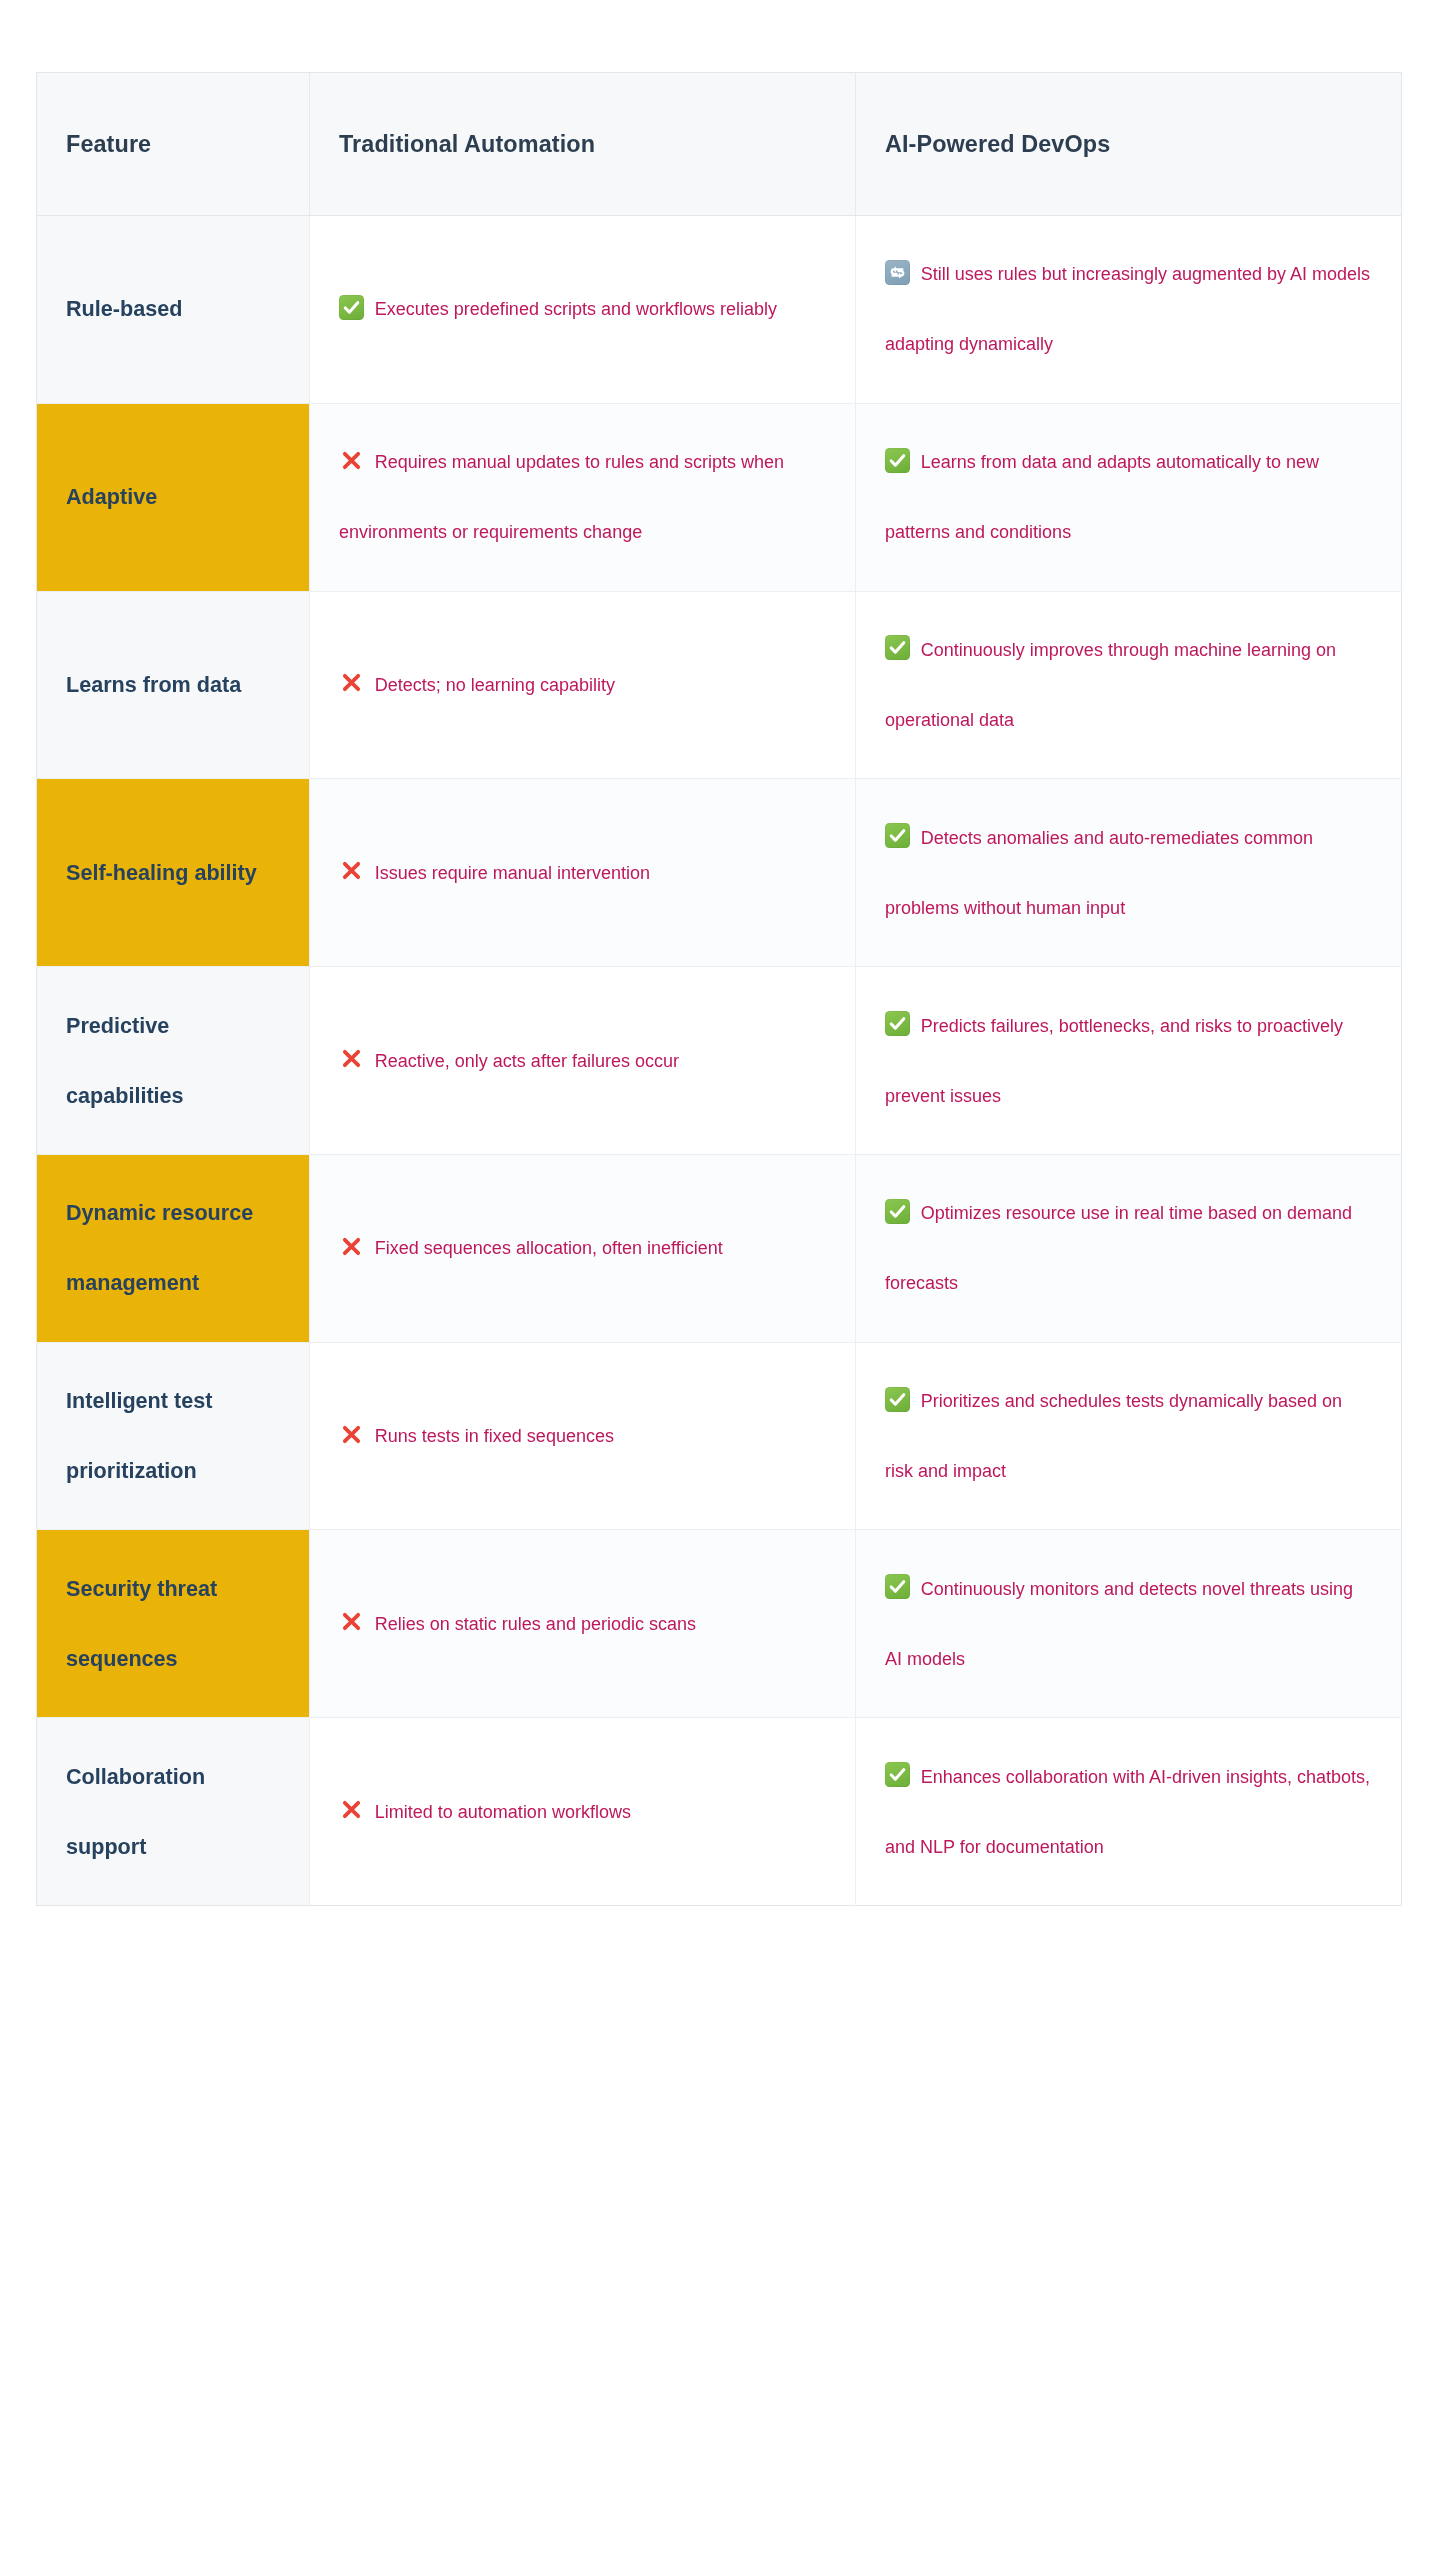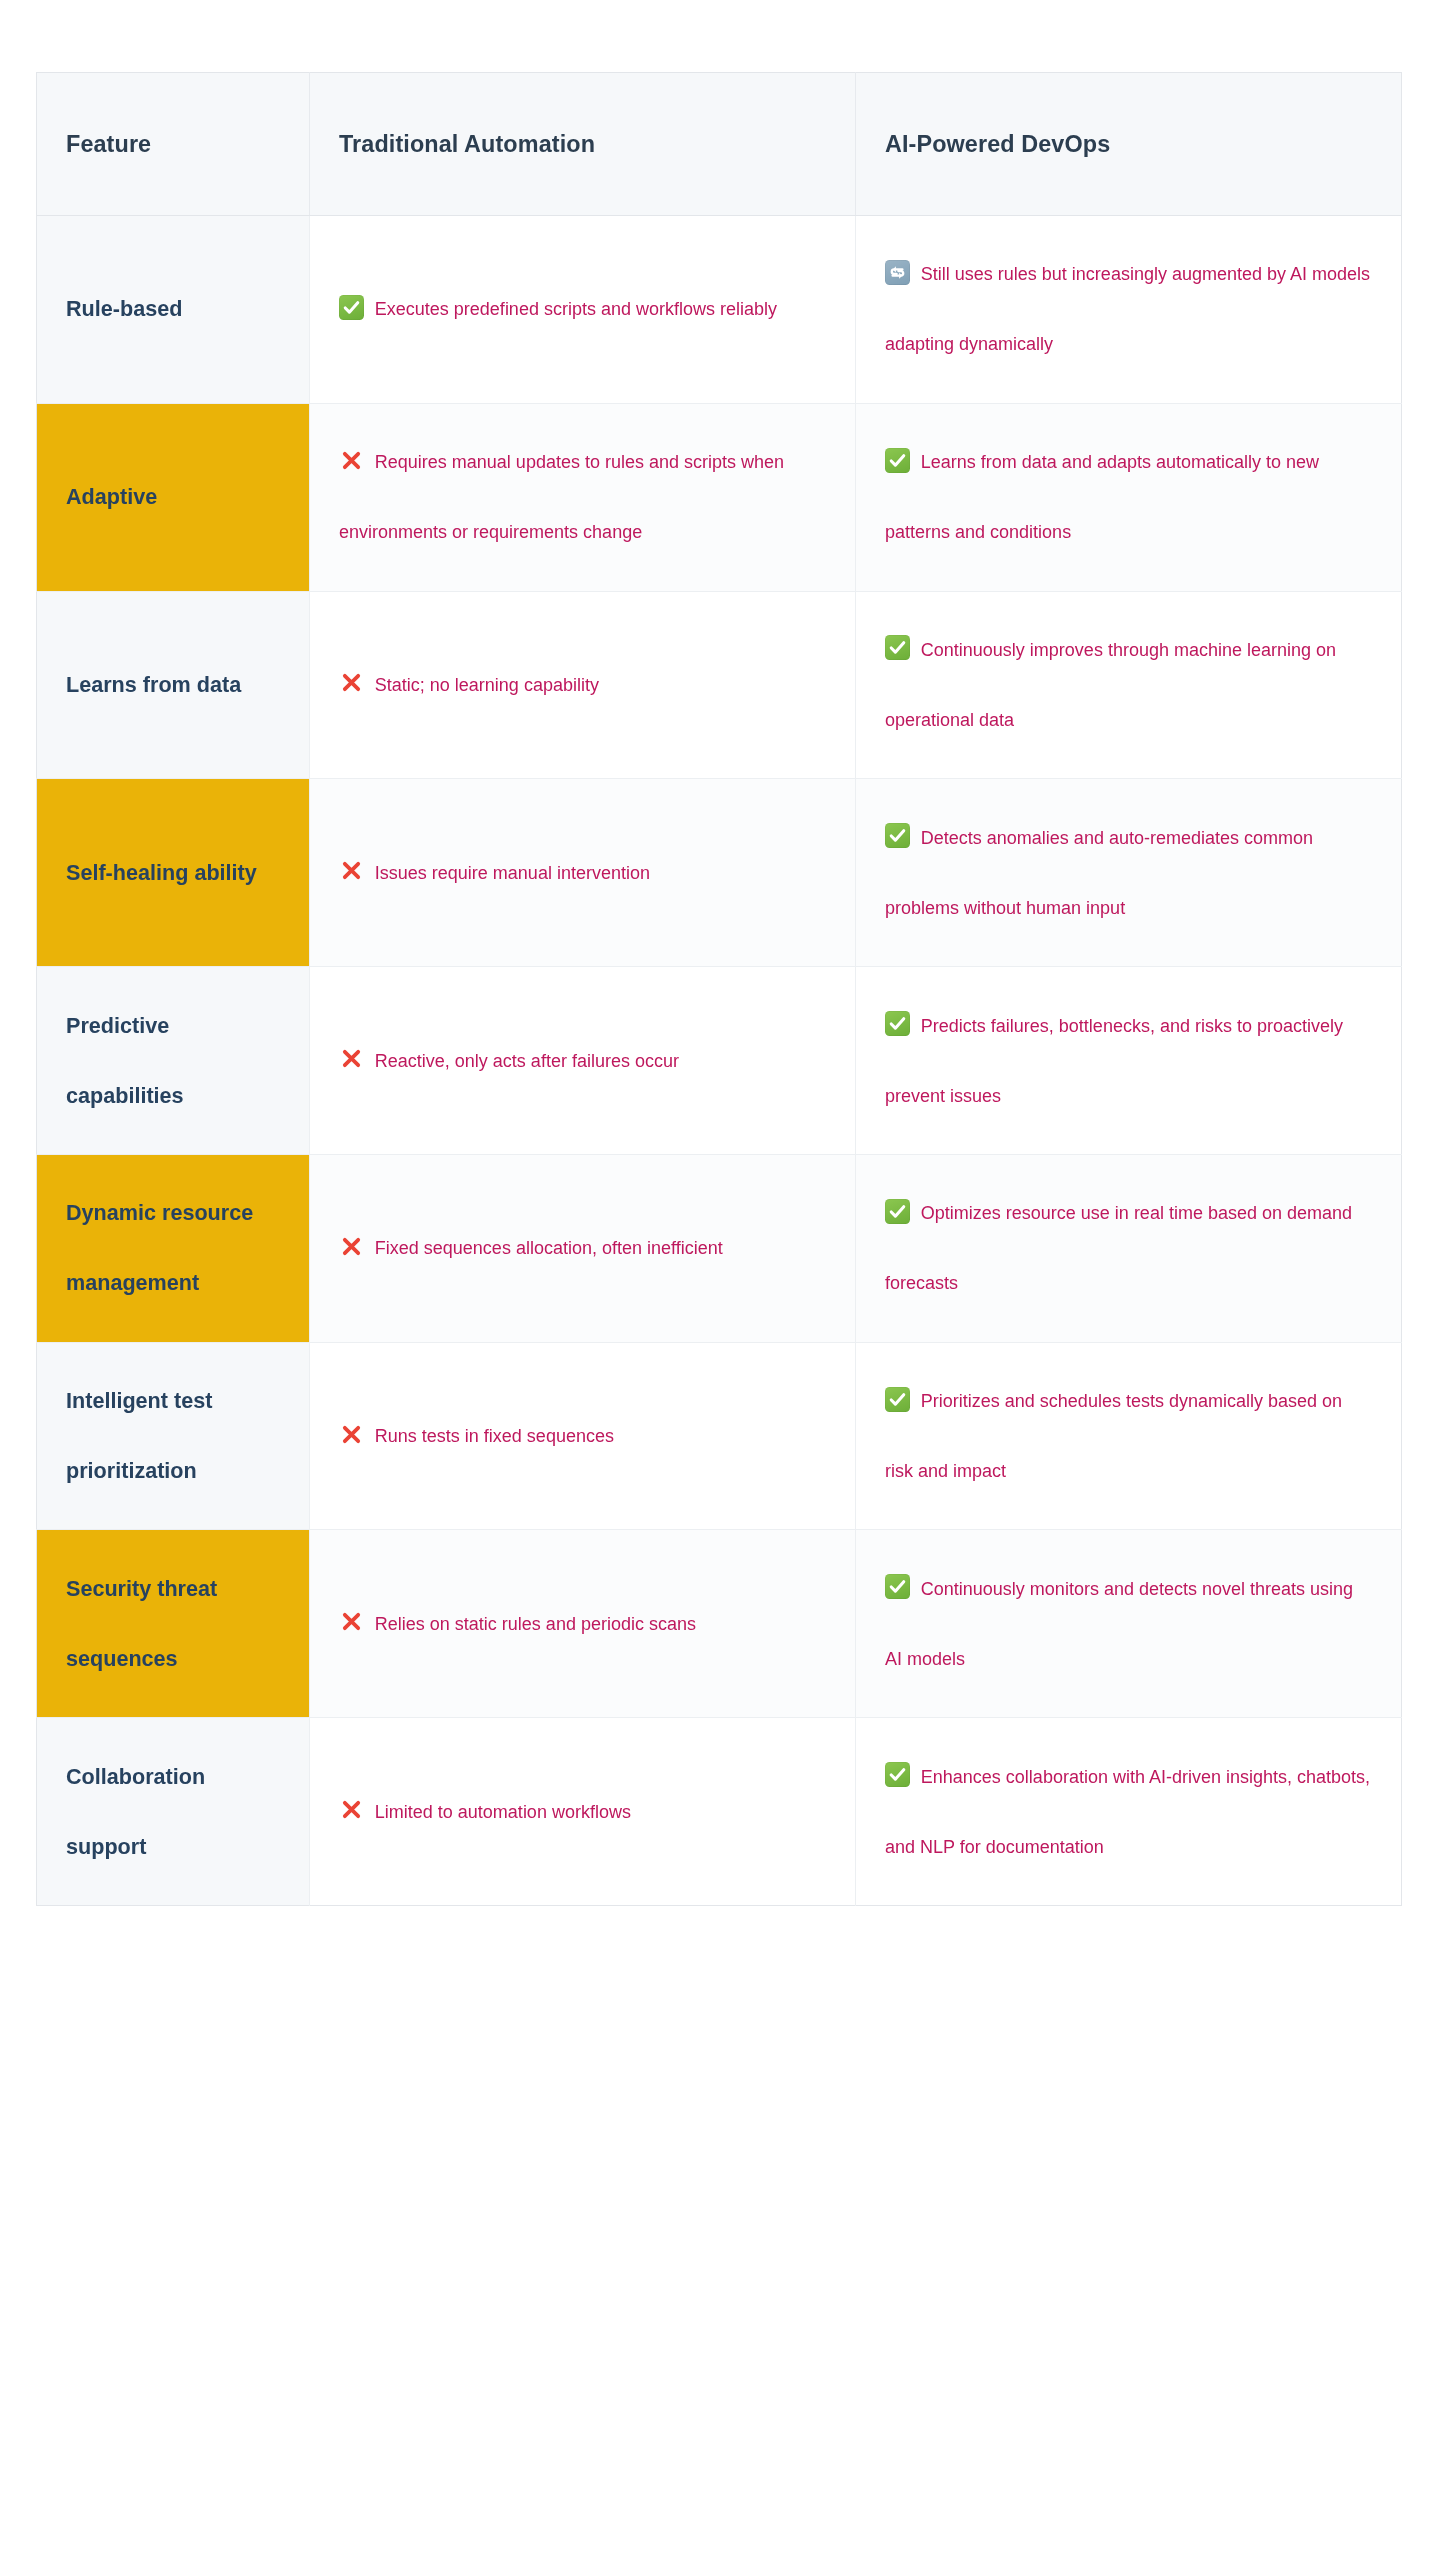--- a/index.html
+++ b/index.html
@@ -172,21 +172,21 @@
                   <path d="M7 14.5 L11.6 19.2 L21 8.6" stroke="#ffffff" stroke-width="3.4" fill="none" stroke-linecap="round" stroke-linejoin="round"></path>
                 </svg></span><span class="cell-text" style="display:inline">Learns from data and adapts automatically to new patterns and conditions</span>
           </td>
         </tr>
 
         <tr class="odd">
           <td class="feature-cell">Learns from data</td>
           <td>
             <span class="ic ic-cross"><svg width="25" height="25" viewBox="0 0 28 28">
                   <path d="M6.5 6.5 L21.5 21.5 M21.5 6.5 L6.5 21.5" stroke="#ea4335" stroke-width="4.2" stroke-linecap="round"></path>
-                </svg></span><span class="cell-text" style="display:inline">Static; no learning capability</span>
+                </svg></span><span class="cell-text" style="display:inline">Detects; no learning capability</span>
           </td>
           <td>
             <span class="ic ic-check"><svg width="25" height="25" viewBox="0 0 28 28">
                   <path d="M7 14.5 L11.6 19.2 L21 8.6" stroke="#ffffff" stroke-width="3.4" fill="none" stroke-linecap="round" stroke-linejoin="round"></path>
                 </svg></span><span class="cell-text" style="display:inline">Continuously improves through machine learning on operational data</span>
           </td>
         </tr>
 
         <tr class="even">
           <td class="feature-cell">Self-healing ability</td>

